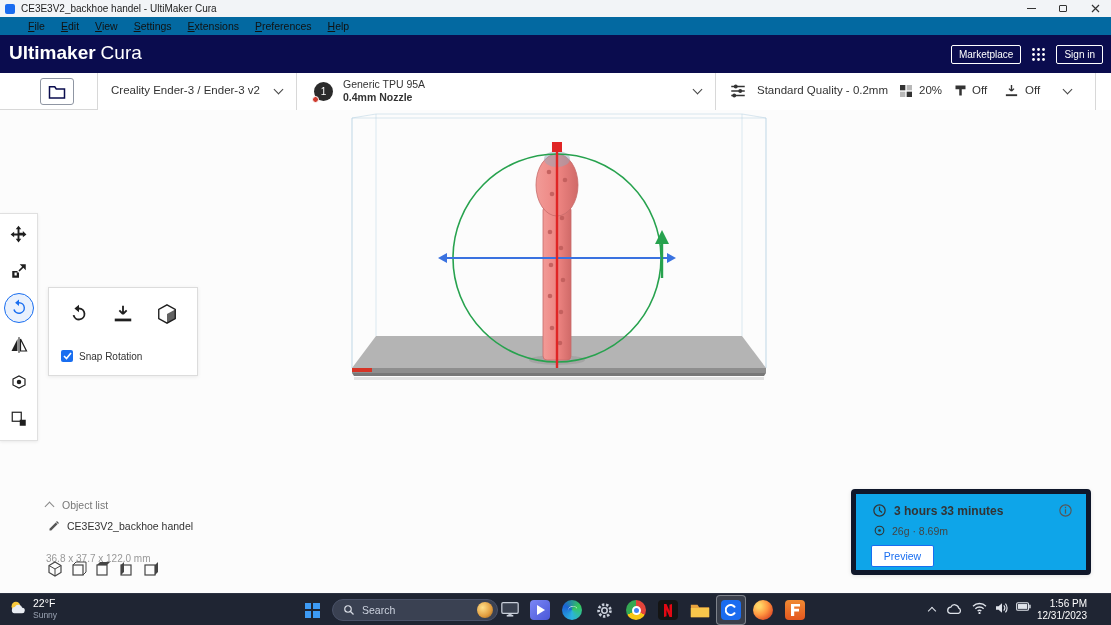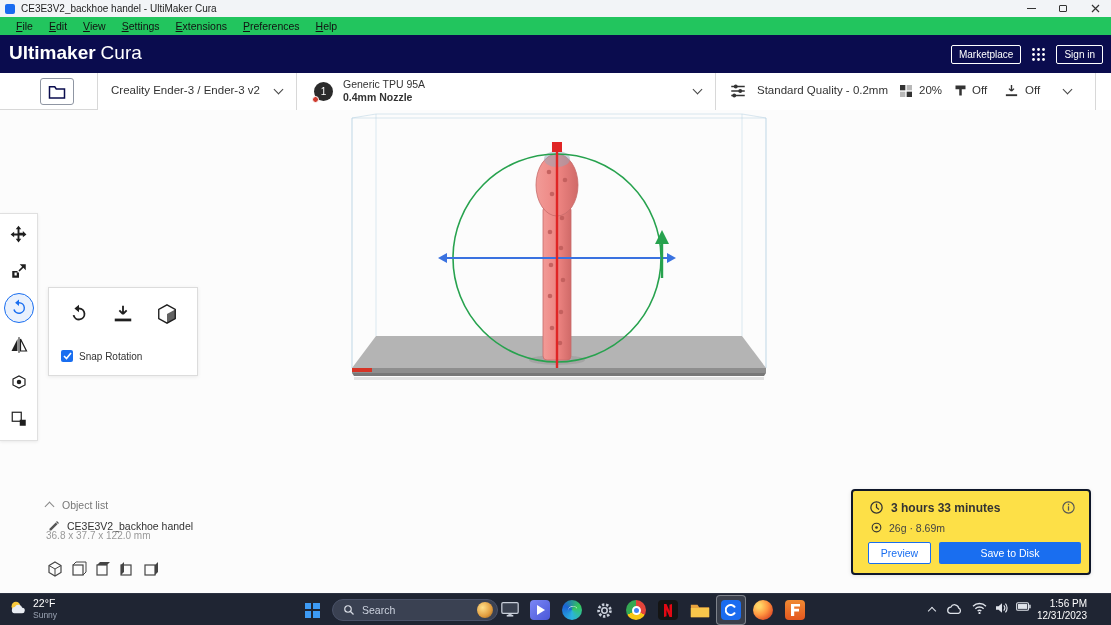--- a/index.html
+++ b/index.html
@@ -11,21 +11,21 @@
   
   .titlebar { position:absolute; left:0; top:0; width:1111px; height:17px; background:#f2f4f7; display:flex; align-items:center; }
   .app-ico { width:10px; height:10px; background:#1a6cf0; border-radius:2px; margin:0 6px 0 5px; flex:none; }
   .title-text { font-size:10px; color:#222; white-space:nowrap; }
   .win-controls { position:absolute; right:0; top:0; height:17px; display:flex; }
   .win-btn { width:32px; height:17px; display:flex; align-items:center; justify-content:center; }
   .g-min { width:9px; height:1px; background:#333; }
   .g-max { width:8px; height:7px; border:1px solid #333; border-radius:1px; }
 
   
-  .menubar { position:absolute; left:0; top:17px; width:1111px; height:18px; background:#22c55e; display:flex; align-items:center; padding-left:8px; }
+  .menubar { position:absolute; left:0; top:17px; width:1111px; height:18px; background:#0369a1; display:flex; align-items:center; padding-left:20px; }
   .menu-item { display:inline-block; font-size:10.5px; color:#111; padding:2px 8px; }
   .menu-item::first-letter { text-decoration:underline; }
 
   
   .header { position:absolute; left:0; top:35px; width:1111px; height:38px; background:var(--header-bg); }
   .logo { position:absolute; left:9px; top:7px; color:#fff; font-size:19px; white-space:nowrap;text-align:right; }
   .logo-bold { font-weight:700; } .logo-light { font-weight:300; margin-left:5px; }
   .stage-tabs { position:absolute; left:432px; top:0; height:38px; display:flex; align-items:center; gap:24px; }
   .stage-tab { font-size:11px; font-weight:700; letter-spacing:.7px; color:#fff; padding:5px 10px; }
   .stage-tab.active { background:#fff; color:#0a0c4e; padding:5px 18px; }
@@ -55,25 +55,25 @@
   .rot-panel { position:absolute; left:48px; top:287px; width:150px; height:89px; background:#fff; border:1px solid #dcdcdc; box-shadow:0 1px 4px rgba(0,0,0,.08); }
   .rot-icons { display:flex; justify-content:space-between; padding:15px 19px 0; }
   .snap-row { position:absolute; left:12px; bottom:13px; display:flex; align-items:center; gap:6px; }
   .checkbox { width:12px; height:12px; background:var(--accent); border-radius:2px; display:flex; align-items:center; justify-content:center; }
   .snap-label { font-size:10px; color:#333; }
 
   
   .objlist-toggle { position:absolute; left:46px; top:499px; display:flex; align-items:center; gap:9px; color:#777; font-size:10.5px; }
   .chev-up { width:7px; height:7px; border-left:1.5px solid #888; border-top:1.5px solid #888; transform:rotate(45deg); margin-top:3px; }
   .obj-item { position:absolute; left:48px; top:520px; display:flex; gap:7px; align-items:flex-start; font-size:10.5px; color:#333; }
-  .obj-dims { position:absolute; left:46px; top:530px; font-size:10px; color:#999;text-align:right; }
+  .obj-dims { position:absolute; left:46px; top:553px; font-size:10px; color:#999;text-align:right; }
   .view-icons { position:absolute; left:47px; top:561px; display:flex; gap:8px; }
 
   
-  .summary { position:absolute; left:851px; top:489px; width:240px; height:86px; background:#fde047; border:2px solid #0f172a; border-radius:4px; box-shadow:0 1px 4px rgba(0,0,0,.1); }
+  .summary { position:absolute; left:851px; top:489px; width:240px; height:86px; background:#0ea5e9; border:5px solid #0f172a; border-radius:4px; box-shadow:0 1px 4px rgba(0,0,0,.1); }
   .sum-time { position:absolute; left:38px; top:10px; font-size:12px; font-weight:700; color:#333; }
   .sum-mat { position:absolute; left:36px; top:31px; font-size:10.5px; color:#444; }
   .btn-preview { position:absolute; left:15px; top:51px; width:63px; height:22px; border:1px solid var(--accent); color:var(--accent); background:#fff; border-radius:2px; font-size:10.5px; display:flex; align-items:center; justify-content:center; }
   .btn-save { position:absolute; left:86px; top:51px; width:142px; height:22px; background:var(--accent); color:#fff; border-radius:2px; font-size:10.5px; display:flex; align-items:center; justify-content:center; }
 
   
   .taskbar { position:absolute; left:0; top:593px; width:1111px; height:32px; background:var(--taskbar-bg); border-top:1px solid #2c3242; }
   .weather { position:absolute; left:8px; top:3px; display:flex; align-items:center; gap:6px; }
   .w-temp { font-size:10.5px; color:#fff; line-height:13px; }
   .w-cond { font-size:8.5px; color:#9aa3b3; line-height:10px; }
@@ -385,21 +385,20 @@
         <circle cx="12" cy="12" r="9" fill="none" stroke="#555" stroke-width="1.8"></circle>
         <rect x="11" y="10" width="2" height="7" fill="#555"></rect>
         <rect x="11" y="6" width="2" height="2.4" fill="#555"></rect>
       </svg>
     <svg style="position:absolute; left:17px; top:30px;" width="13" height="13" viewBox="0 0 24 24">
         <circle cx="12" cy="12" r="8" fill="none" stroke="#333" stroke-width="2"></circle>
         <circle cx="12" cy="12" r="2.5" fill="#333"></circle>
       </svg>
     <span class="sum-mat">26g · 8.69m</span>
     <div class="btn-preview">Preview</div>
-    <div class="btn-save">Save to Disk</div>
   </div>
 
   <div class="taskbar">
 
     <div class="weather">
       <svg width="19" height="19" viewBox="0 0 24 24">
         <circle cx="10" cy="9" r="5.5" fill="#f8c93d"></circle>
         <path d="M8 18a4 4 0 0 1 .6-7.9A5 5 0 0 1 18 11a3.2 3.2 0 0 1-.6 7z" fill="#e9edf3"></path>
       </svg>
       <div>

